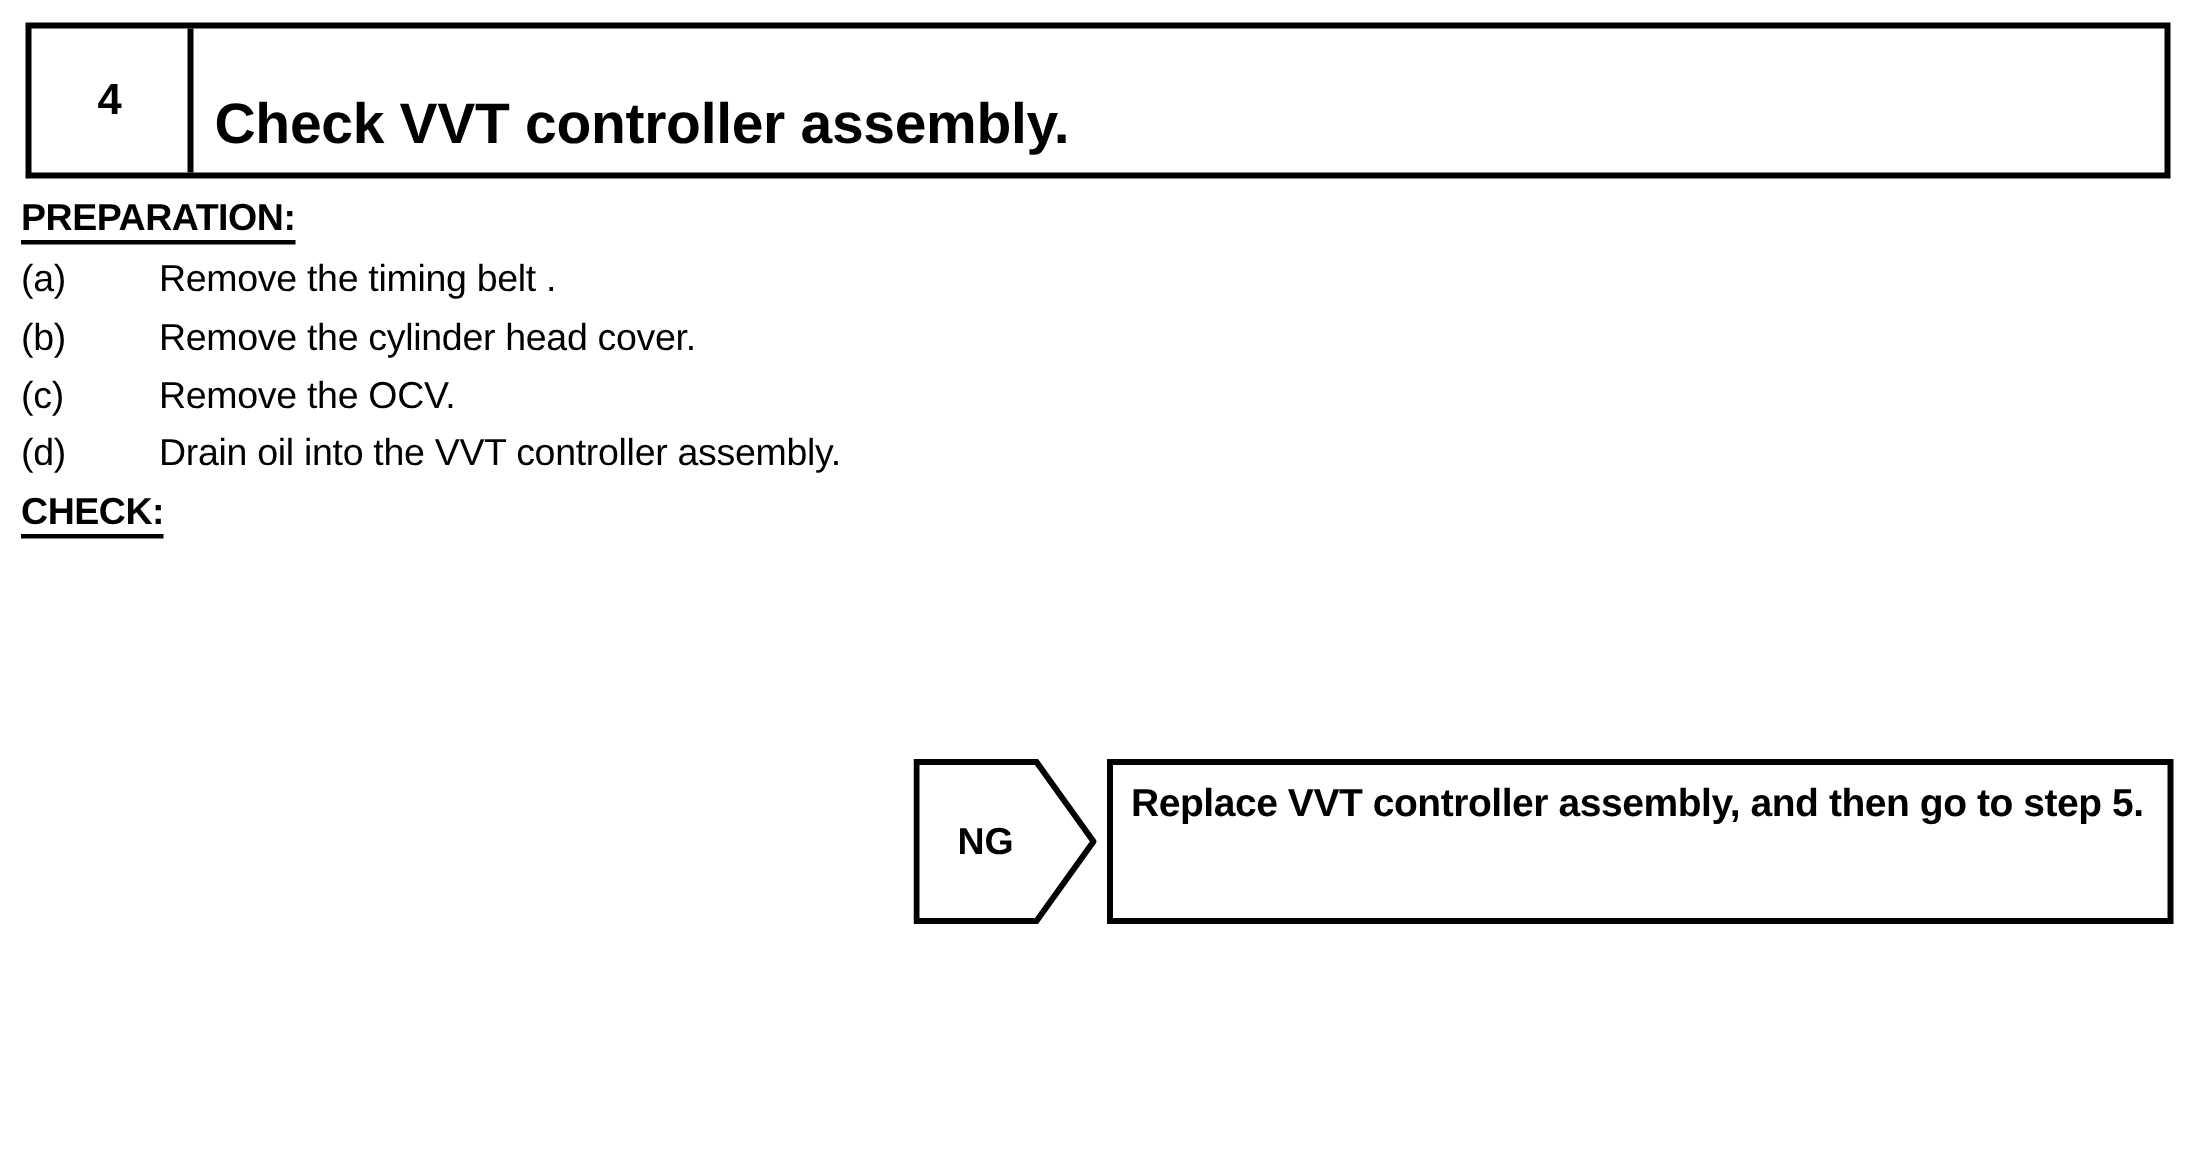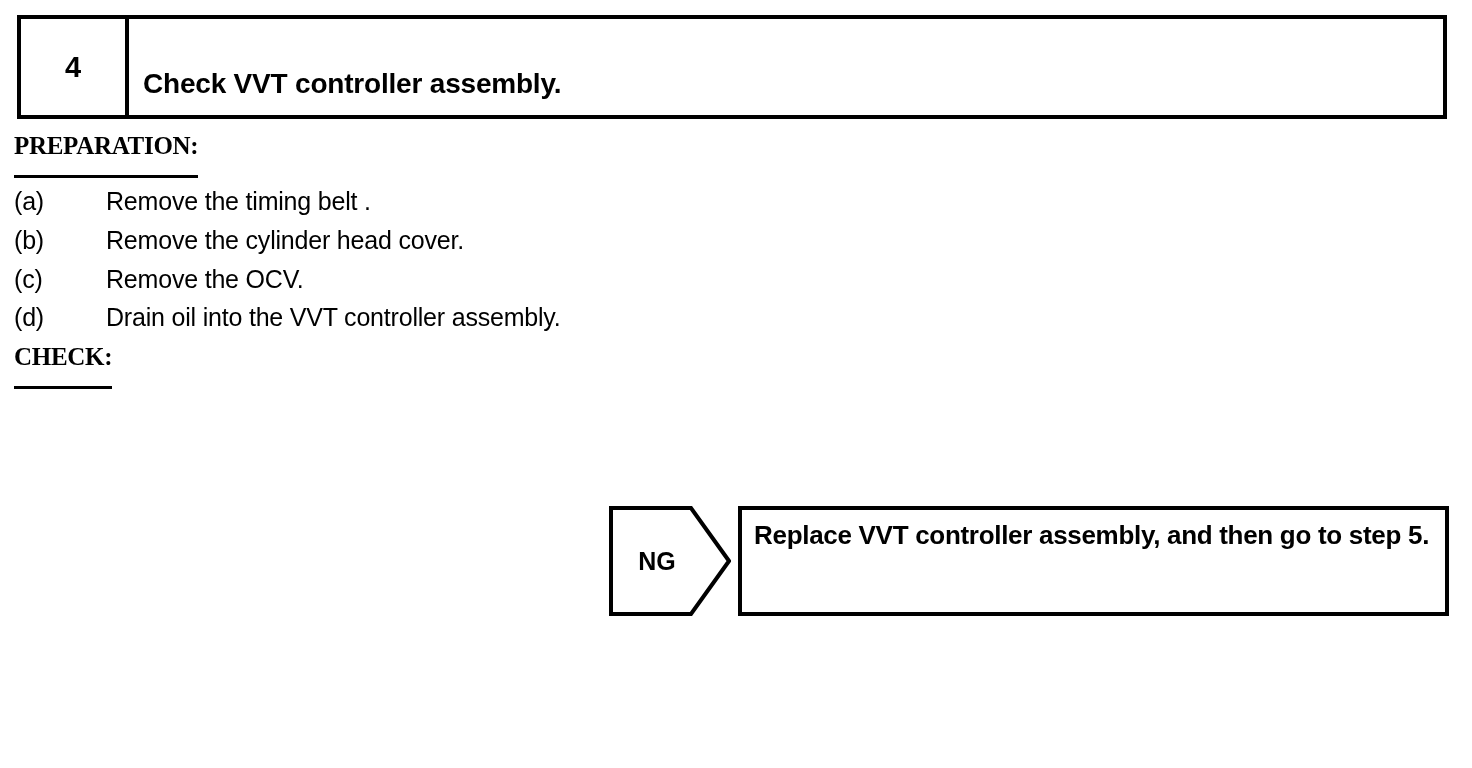--- a/index.html
+++ b/index.html
@@ -46,42 +46,41 @@
     letter-spacing: 0px;
   }
   .step-title-cell {
     flex: 1;
     display: flex;
     align-items: center;
     padding-left: 14px;
     box-sizing: border-box;
   }
   .step-title {
-    font-size: 28px;
+    font-size: 38px;
     font-weight: bold;
     letter-spacing: -0.2px;
     margin-top: 33px;
   }
 
   
   .body-block {
     position: absolute;
     left: 14px;
     top: 132px;
     width: 1440px;
   }
   .section-heading {
     font-size: 25px;
     font-weight: bold;
     letter-spacing: -0.3px;
     display: inline-block;
     border-bottom: 3px solid #000;
-    padding-bottom: 16px;
+    padding-bottom: 1px;
     line-height: 1.08;
-    font-family: Liberation Serif, serif;
   }
   .prep-list {
     margin: 4px 0 0 0;
     padding: 0;
     list-style: none;
   }
   .prep-item {
     display: flex;
     font-size: 25px;
     line-height: 1.55;

